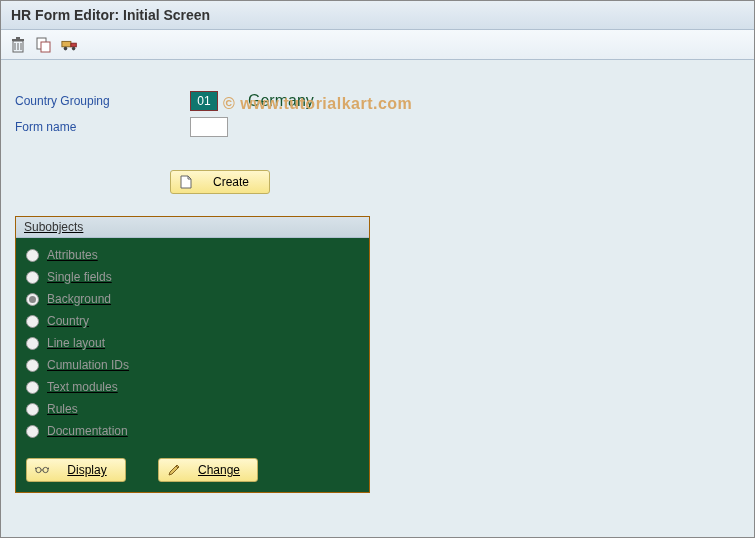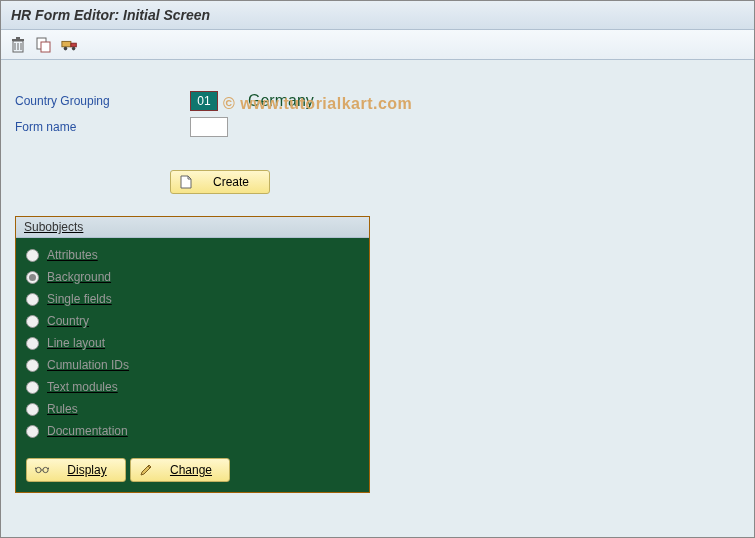--- a/index.html
+++ b/index.html
@@ -16,21 +16,20 @@
       border: 1px solid #888;
       position: relative;
       overflow: hidden;
     }
     .title-bar {
       background: linear-gradient(to bottom, #e8eff5, #d4e0eb);
       border-bottom: 1px solid #b0c0d0;
       padding: 6px 10px;
       font-size: 14px;
       font-weight: bold;
-      font-style: italic;
       color: #333;
     }
     .toolbar {
       background: linear-gradient(to bottom, #f5f9fc, #e8eff5);
       border-bottom: 1px solid #b0c0d0;
       padding: 4px 8px;
       display: flex;
       align-items: center;
       gap: 8px;
       height: 30px;
@@ -163,21 +162,21 @@
     .radio-circle.selected::after {
       content: '';
       width: 7px;
       height: 7px;
       background: #888;
       border-radius: 50%;
     }
     .button-row {
       padding: 10px;
       display: flex;
-      gap: 4px;
+      gap: 32px;
     }
     .button-row .sap-button {
       min-width: 100px;
     }
   </style>
 </head>
 <body>
 
 <div class="title-bar">
   <span>HR Form Editor: Initial Screen</span>
@@ -237,26 +236,26 @@
   </div>
 
   <div class="subobjects-group">
     <div class="group-title">Subobjects</div>
     <div class="radio-list">
       <div class="radio-item disabled">
         <span class="radio-circle"></span>
         <span>Attributes</span>
       </div>
       <div class="radio-item disabled">
+        <span class="radio-circle"></span>
+        <span>Single fields</span>
+      </div>
+      <div class="radio-item disabled">
         <span class="radio-circle selected"></span>
         <span>Background</span>
-      </div>
-      <div class="radio-item disabled">
-        <span class="radio-circle"></span>
-        <span>Single fields</span>
       </div>
       <div class="radio-item disabled">
         <span class="radio-circle"></span>
         <span>Country</span>
       </div>
       <div class="radio-item disabled">
         <span class="radio-circle"></span>
         <span>Line layout</span>
       </div>
       <div class="radio-item disabled">

